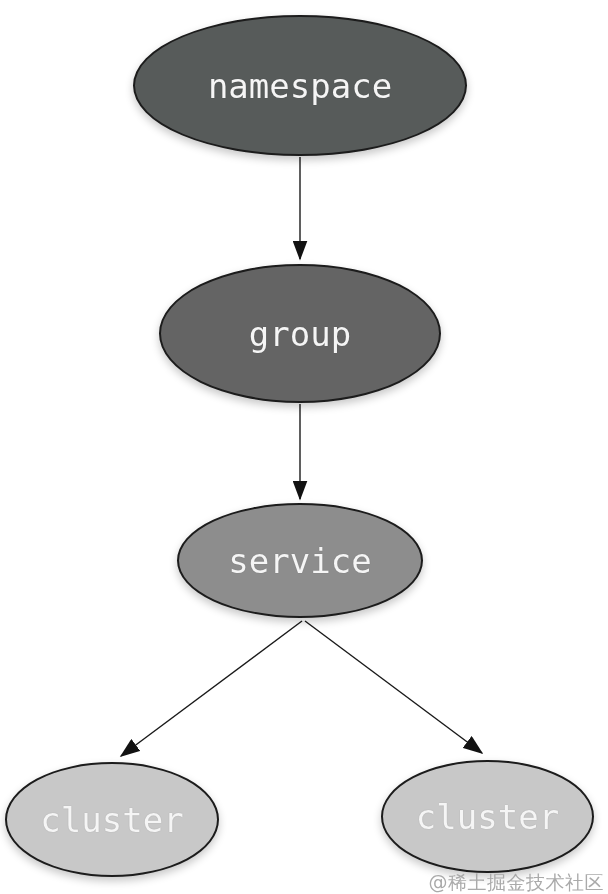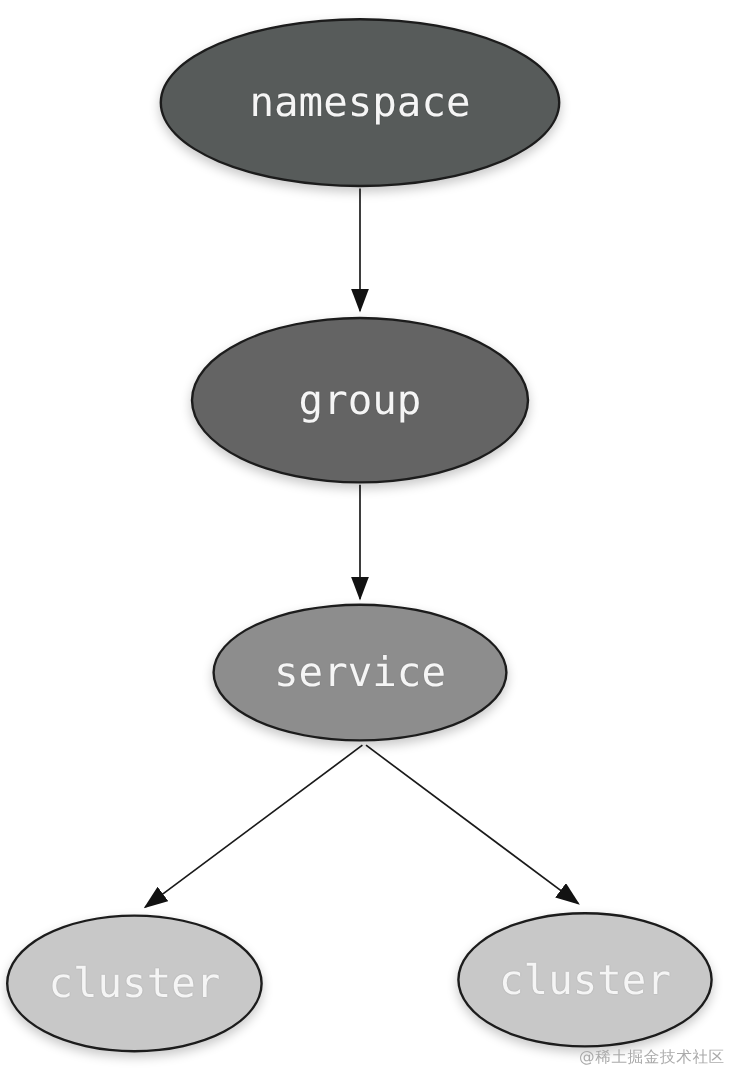--- a/index.html
+++ b/index.html
@@ -43,21 +43,21 @@
   }
   .node-namespace   { left: 133px; top: 15px;  width: 334px; height: 141px; }
   .node-group       { left: 159px; top: 264px; width: 282px; height: 139px; }
   .node-service     { left: 177px; top: 503px; width: 246px; height: 115px; }
   .node-cluster-l   { left: 5px;   top: 762px; width: 214px; height: 115px; }
   .node-cluster-r   { left: 381px; top: 760px; width: 213px; height: 113px; }
   .watermark {
     position: absolute;
     right: 4px;
     bottom: 3px;
-    font-size: 13px;
+    font-size: 19px;
     line-height: 18px;
     color: #a6a6a6;
     letter-spacing: 0.5px;
     opacity: 0.95;
   }
 </style>
 </head>
 <body>
 
 <div class="stage">

